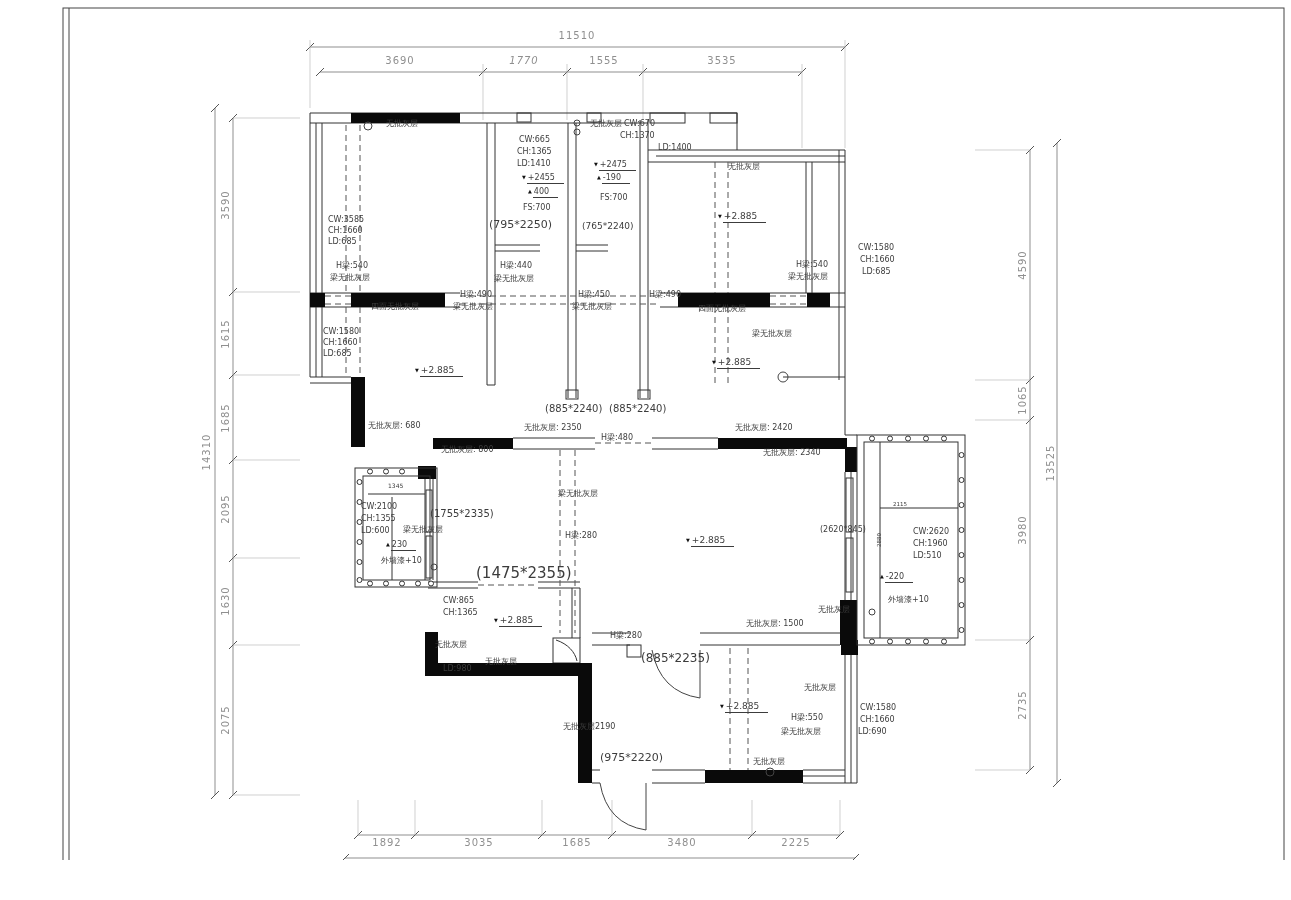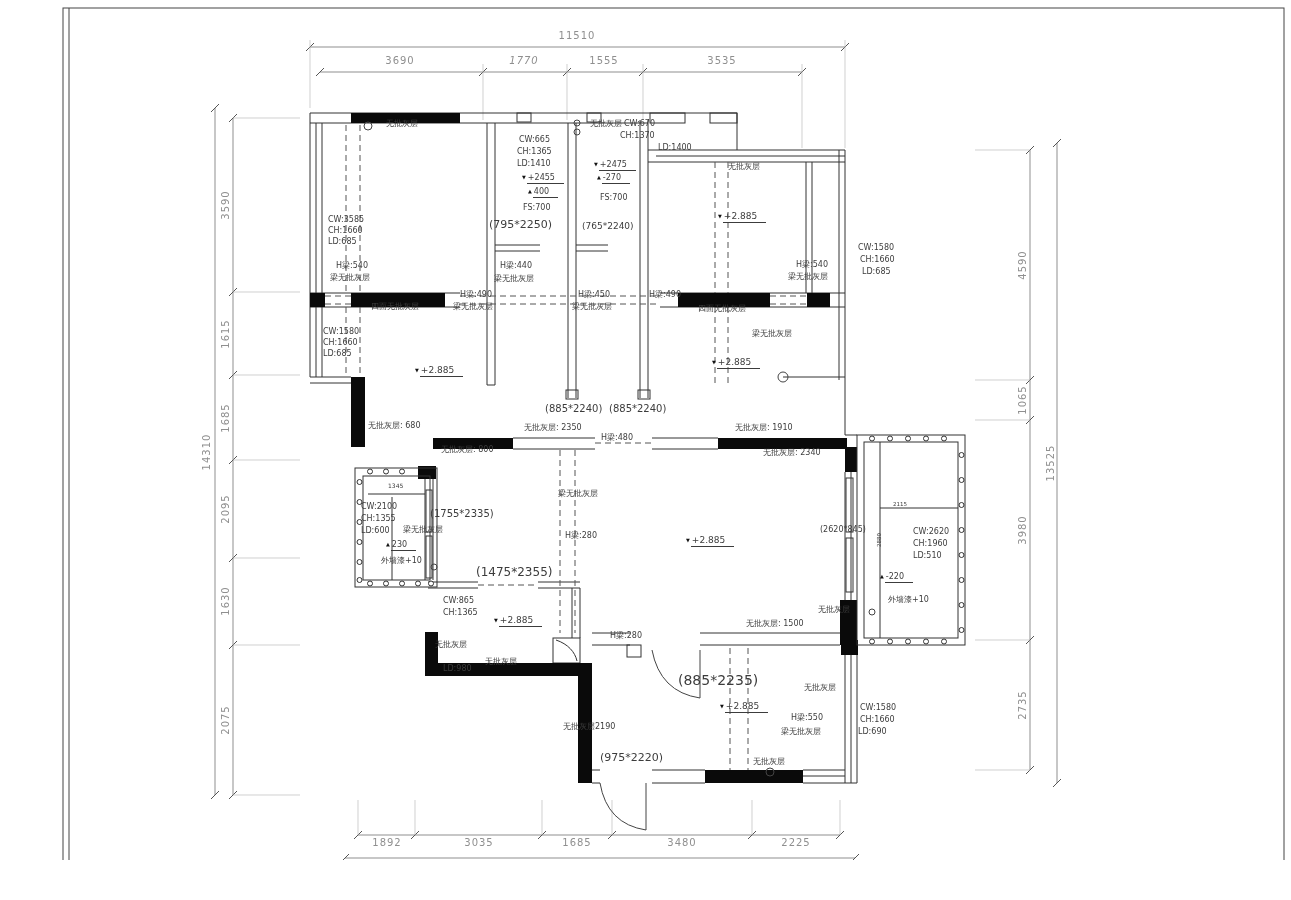--- a/index.html
+++ b/index.html
@@ -339,21 +339,21 @@
       <div class="ann" style="left: 517px; top: 160px;"><span>LD:1410</span></div>
       <div class="ann" style="left: 522px; top: 174px;"><span class="mk">▼</span><span class="ul">+2455</span></div>
       <div class="ann" style="left: 528px; top: 188px;"><span class="mk">▲</span><span class="ul">400</span></div>
       <div class="ann" style="left: 523px; top: 204px;"><span>FS:700</span></div>
       <div class="ann" style="left: 489px; top: 219px; font-size: 11px;"><span>(795*2250)</span></div>
       <div class="ann" style="left: 590px; top: 120px;"><span>无批灰层</span></div>
       <div class="ann" style="left: 624px; top: 120px;"><span>CW:670</span></div>
       <div class="ann" style="left: 620px; top: 132px;"><span>CH:1370</span></div>
       <div class="ann" style="left: 618px; top: 144px; padding-left: 40px;"><span>LD:1400</span></div>
       <div class="ann" style="left: 594px; top: 161px;"><span class="mk">▼</span><span class="ul">+2475</span></div>
-      <div class="ann" style="left: 597px; top: 174px;"><span class="mk">▲</span><span class="ul">-270</span></div>
+      <div class="ann" style="left: 597px; top: 174px;"><span class="mk">▲</span><span class="ul">-190</span></div>
       <div class="ann" style="left: 600px; top: 194px;"><span>FS:700</span></div>
       <div class="ann" style="left: 582px; top: 222px; font-size: 9px;"><span>(765*2240)</span></div>
       <div class="ann" style="left: 728px; top: 163px;"><span>无批灰层</span></div>
       <div class="ann" style="left: 718px; top: 212px; font-size: 9px;"><span class="mk">▼</span><span class="ul">+2.885</span></div>
       <div class="ann" style="left: 858px; top: 244px;"><span>CW:1580</span></div>
       <div class="ann" style="left: 860px; top: 256px;"><span>CH:1660</span></div>
       <div class="ann" style="left: 862px; top: 268px;"><span>LD:685</span></div>
       <div class="ann" style="left: 796px; top: 261px;"><span>H梁:540</span></div>
       <div class="ann" style="left: 788px; top: 273px;"><span>梁无批灰层</span></div>
       <div class="ann" style="left: 500px; top: 262px;"><span>H梁:440</span></div>
@@ -369,53 +369,53 @@
       <div class="ann" style="left: 323px; top: 339px;"><span>CH:1660</span></div>
       <div class="ann" style="left: 323px; top: 350px;"><span>LD:685</span></div>
       <div class="ann" style="left: 752px; top: 330px;"><span>梁无批灰层</span></div>
       <div class="ann" style="left: 415px; top: 366px; font-size: 9px;"><span class="mk">▼</span><span class="ul">+2.885</span></div>
       <div class="ann" style="left: 712px; top: 358px; font-size: 9px;"><span class="mk">▼</span><span class="ul">+2.885</span></div>
       <div class="ann" style="left: 545px; top: 404px; font-size: 10px;"><span>(885*2240)</span></div>
       <div class="ann" style="left: 609px; top: 404px; font-size: 10px;"><span>(885*2240)</span></div>
       <div class="ann" style="left: 368px; top: 422px;"><span>无批灰层: 680</span></div>
       <div class="ann" style="left: 524px; top: 424px;"><span>无批灰层: 2350</span></div>
       <div class="ann" style="left: 601px; top: 434px;"><span>H梁:480</span></div>
-      <div class="ann" style="left: 735px; top: 424px;"><span>无批灰层: 1910</span></div>
+      <div class="ann" style="left: 735px; top: 424px;"><span>无批灰层: 2420</span></div>
       <div class="ann" style="left: 441px; top: 446px;"><span>无批灰层: 800</span></div>
       <div class="ann" style="left: 763px; top: 449px;"><span>无批灰层: 2340</span></div>
       <div class="ann" style="left: 388px; top: 483px; font-size: 6px;"><span>1345</span></div>
       <div class="ann" style="left: 361px; top: 503px;"><span>CW:2100</span></div>
       <div class="ann" style="left: 361px; top: 515px;"><span>CH:1355</span></div>
       <div class="ann" style="left: 361px; top: 527px;"><span>LD:600</span></div>
       <div class="ann" style="left: 403px; top: 526px;"><span>梁无批灰层</span></div>
       <div class="ann" style="left: 430px; top: 509px; font-size: 10px;"><span>(1755*2335)</span></div>
       <div class="ann" style="left: 386px; top: 541px;"><span class="mk">▲</span><span class="ul">230</span></div>
       <div class="ann" style="left: 381px; top: 557px;"><span>外墙漆+10</span></div>
-      <div class="ann" style="left: 476px; top: 566px; font-size: 12px;"><span>(1475*2355)</span></div>
+      <div class="ann" style="left: 476px; top: 566px; font-size: 15px;"><span>(1475*2355)</span></div>
       <div class="ann" style="left: 443px; top: 597px;"><span>CW:865</span></div>
       <div class="ann" style="left: 443px; top: 609px;"><span>CH:1365</span></div>
       <div class="ann" style="left: 443px; top: 621px; margin-top: 44px;"><span>LD:980</span></div>
       <div class="ann" style="left: 494px; top: 616px; font-size: 9px;"><span class="mk">▼</span><span class="ul">+2.885</span></div>
       <div class="ann" style="left: 435px; top: 641px;"><span>无批灰层</span></div>
       <div class="ann" style="left: 485px; top: 658px;"><span>无批灰层</span></div>
       <div class="ann" style="left: 558px; top: 490px;"><span>梁无批灰层</span></div>
       <div class="ann" style="left: 565px; top: 532px;"><span>H梁:280</span></div>
       <div class="ann" style="left: 686px; top: 536px; font-size: 9px;"><span class="mk">▼</span><span class="ul">+2.885</span></div>
       <div class="ann" style="left: 820px; top: 526px; font-size: 8px;"><span>(2620*845)</span></div>
       <div class="ann" style="left: 746px; top: 620px;"><span>无批灰层: 1500</span></div>
       <div class="ann" style="left: 818px; top: 606px;"><span>无批灰层</span></div>
       <div class="ann" style="left: 893px; top: 502px; font-size: 5.5px;"><span>2115</span></div>
       <div class="ann" style="left: 880px; top: 540px; font-size: 5.5px; transform: translate(-50%, -50%) rotate(-90deg);"><span>2880</span></div>
       <div class="ann" style="left: 913px; top: 528px;"><span>CW:2620</span></div>
       <div class="ann" style="left: 913px; top: 540px;"><span>CH:1960</span></div>
       <div class="ann" style="left: 913px; top: 552px;"><span>LD:510</span></div>
       <div class="ann" style="left: 880px; top: 573px;"><span class="mk">▲</span><span class="ul">-220</span></div>
       <div class="ann" style="left: 888px; top: 596px;"><span>外墙漆+10</span></div>
       <div class="ann" style="left: 610px; top: 632px;"><span>H梁:280</span></div>
-      <div class="ann" style="left: 678px; top: 652px; font-size: 14px; margin-top: 21px;"><span>(885*2235)</span></div>
+      <div class="ann" style="left: 641px; top: 652px; font-size: 12px;"><span>(885*2235)</span></div>
       <div class="ann" style="left: 720px; top: 702px; font-size: 9px;"><span class="mk">▼</span><span class="ul">+2.885</span></div>
       <div class="ann" style="left: 791px; top: 714px;"><span>H梁:550</span></div>
       <div class="ann" style="left: 781px; top: 728px;"><span>梁无批灰层</span></div>
       <div class="ann" style="left: 804px; top: 684px;"><span>无批灰层</span></div>
       <div class="ann" style="left: 563px; top: 723px;"><span>无批灰层2190</span></div>
       <div class="ann" style="left: 600px; top: 752px; font-size: 11px;"><span>(975*2220)</span></div>
       <div class="ann" style="left: 753px; top: 758px;"><span>无批灰层</span></div>
       <div class="ann" style="left: 860px; top: 704px;"><span>CW:1580</span></div>
       <div class="ann" style="left: 860px; top: 716px;"><span>CH:1660</span></div>
       <div class="ann" style="left: 858px; top: 728px;"><span>LD:690</span></div>

